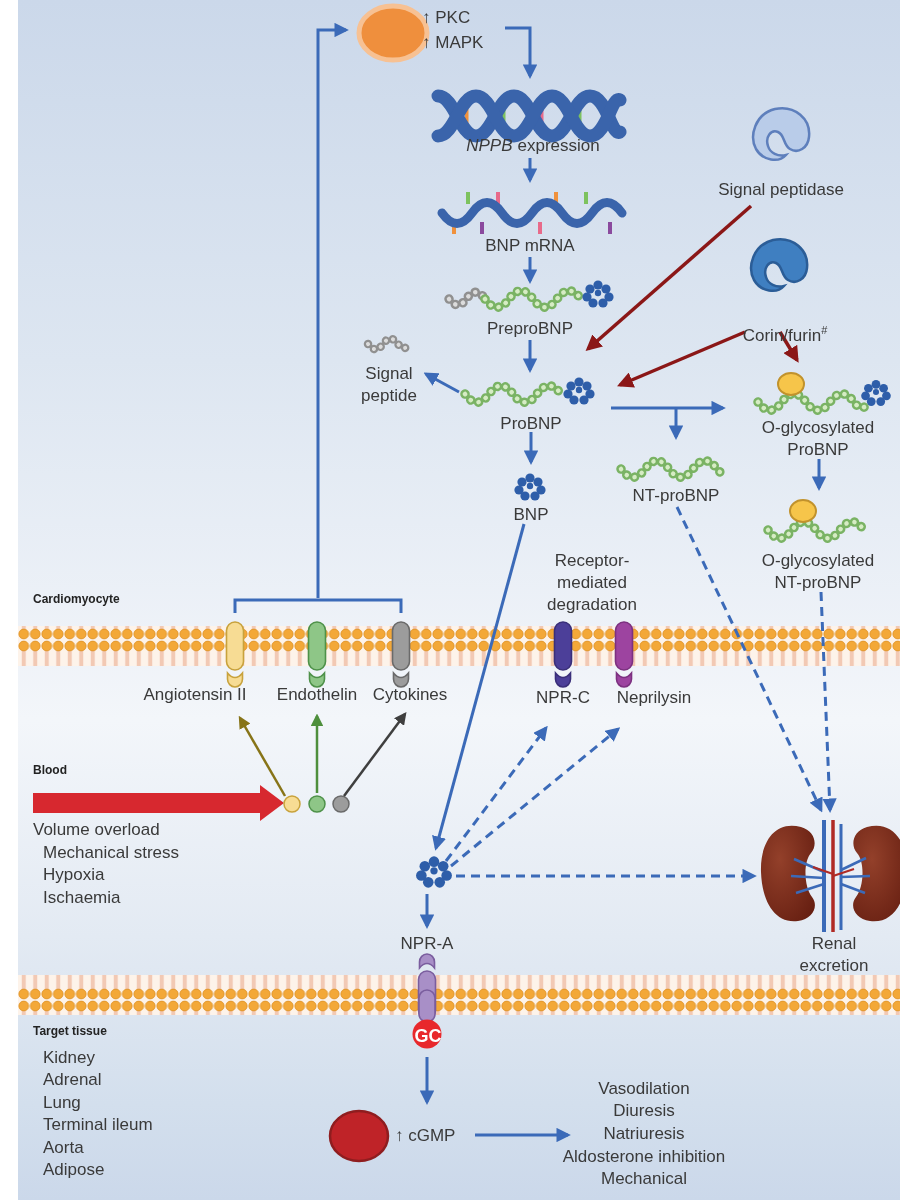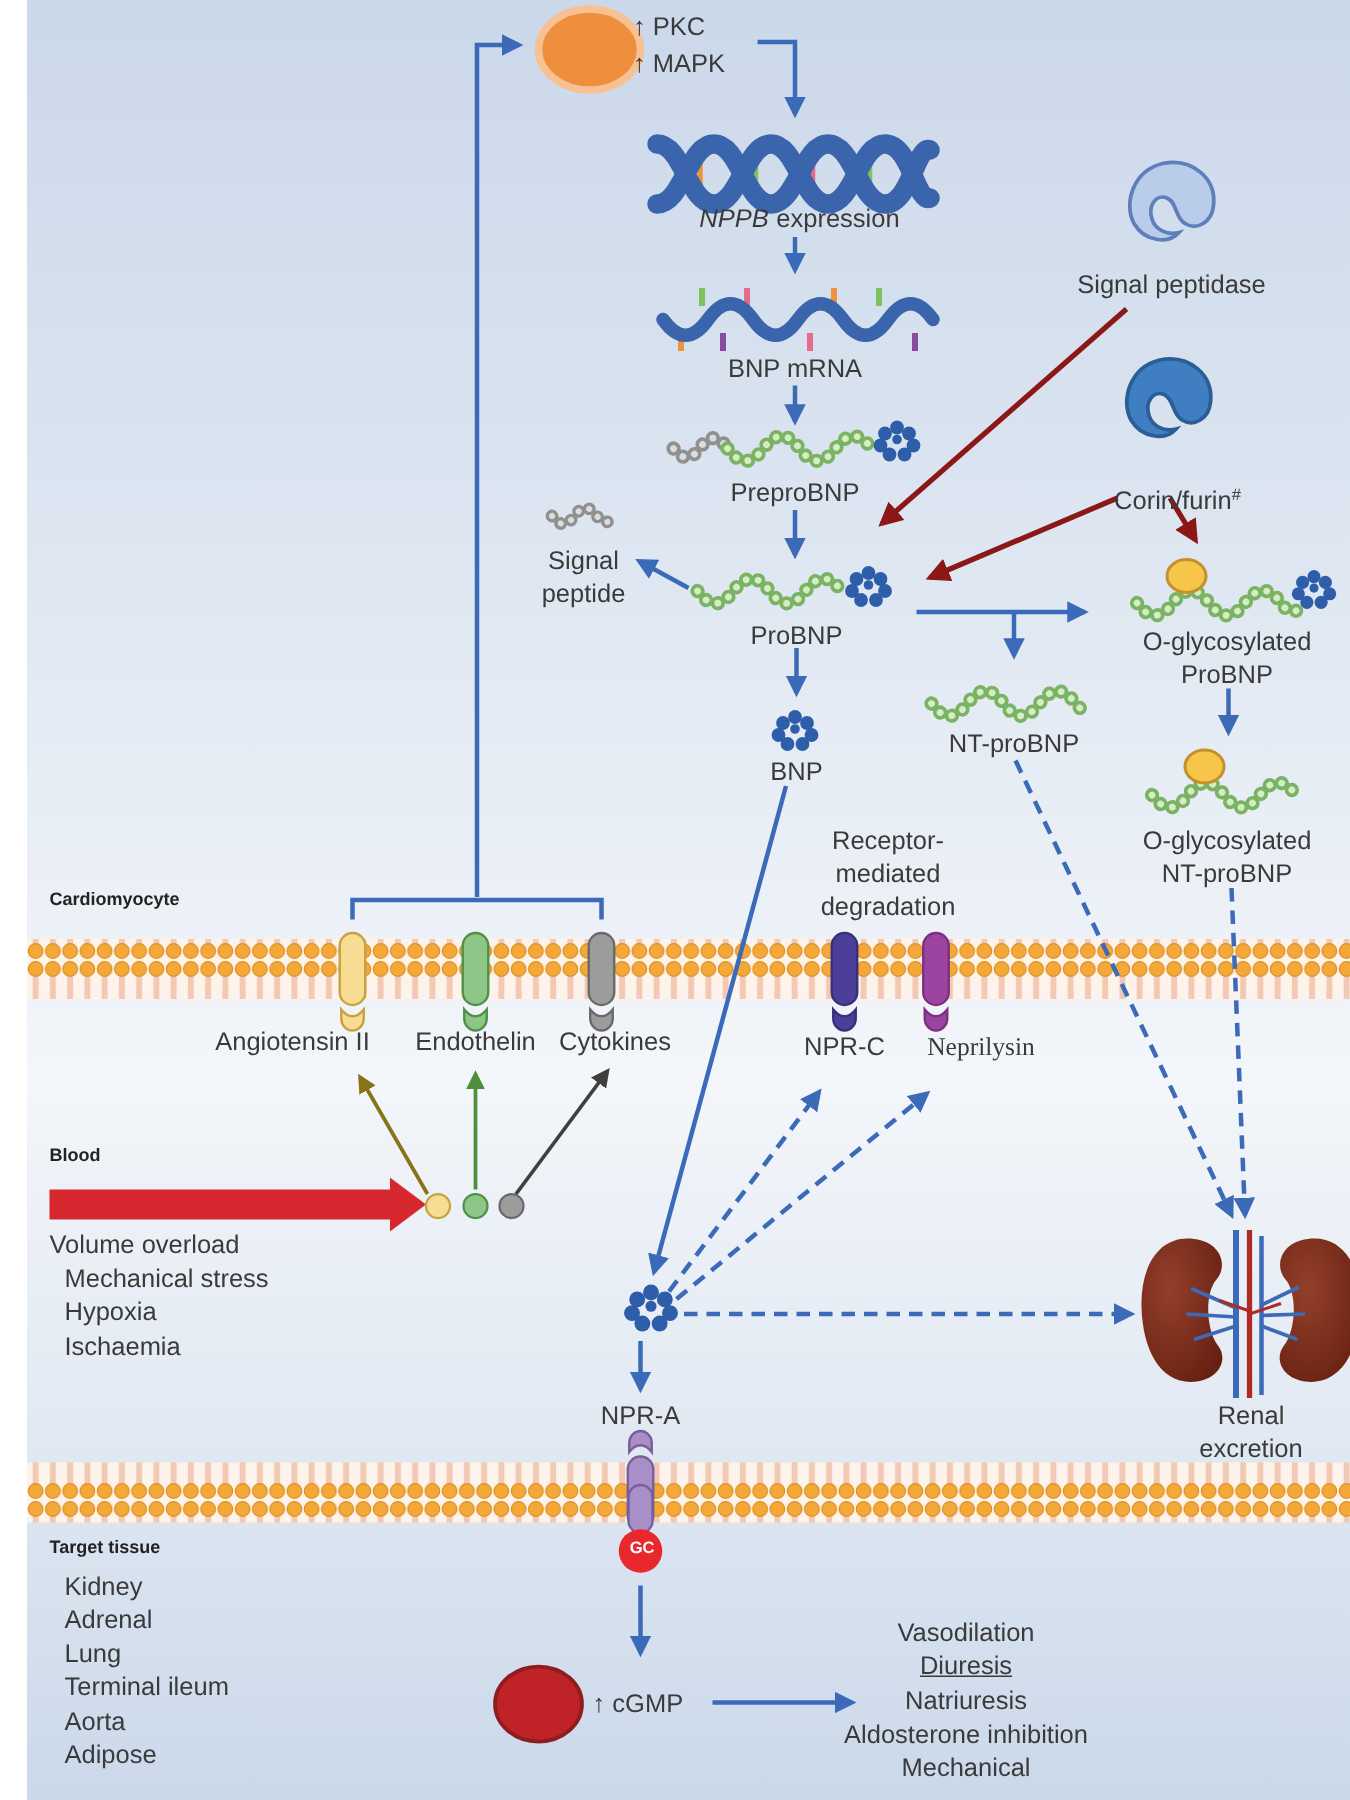--- a/index.html
+++ b/index.html
@@ -5,21 +5,21 @@
   html,body{margin:0;padding:0;}
   #stage{position:relative;width:900px;height:1200px;overflow:hidden;
     background:linear-gradient(180deg,#cbd8ea 0%,#dde6f1 30%,#eef2f8 53%,#f3f6fa 60%,#e3eaf3 78%,#d3dfed 92%,#cbd8ea 100%);
     font-family:"Liberation Sans",sans-serif;margin-left:18px;}
   svg.layer{position:absolute;left:0;top:0;z-index:1;}
   .lbl{position:absolute;z-index:2;font-size:17px;line-height:1.22;color:#3a3a3a;white-space:nowrap;}
   .ctr{transform:translateX(-50%);}
   .bold{font-weight:bold;font-size:12px;color:#232323;}
   .it{font-style:italic;}
   .sfx{margin-left:5px;}
-  .gc-lbl{color:#fff;font-weight:bold;font-size:11px;}
+  .gc-lbl{color:#fff;font-weight:bold;font-size:18px;}
   sup{font-size:11px;}
 </style>
 </head>
 <body>
 
 <div id="stage">
 
 <svg class="layer" width="900" height="1200" viewBox="0 0 900 1200">
   <defs>
     <marker id="mB" viewBox="0 0 10 10" refX="8" refY="5" markerWidth="4.8" markerHeight="4.8" orient="auto-start-reverse">
@@ -259,21 +259,21 @@
 
 <div class="lbl ctr" style="left:177px;top:685px;">Angiotensin II</div>
 <div class="lbl ctr" style="left:299px;top:685px;">Endothelin</div>
 <div class="lbl ctr" style="left:392px;top:685px;">Cytokines</div>
 
 <div class="lbl ctr" style="left:574px;top:551px;">Receptor-</div>
 <div class="lbl ctr" style="left:574px;top:573px;">mediated</div>
 <div class="lbl ctr" style="left:574px;top:595px;">degradation</div>
 
 <div class="lbl ctr" style="left:545px;top:688px;">NPR-C</div>
-<div class="lbl ctr" style="left:636px;top:688px;font-family:Liberation Serif, serif;">Neprilysin</div>
+<div class="lbl ctr" style="left:636px;top:688px;">Neprilysin</div>
 
 <div class="lbl bold" style="left:15px;top:763px;">Blood</div>
 
 <div class="lbl" style="left:15px;top:820px;">Volume overload</div>
 <div class="lbl" style="left:25px;top:843px;">Mechanical stress</div>
 <div class="lbl" style="left:25px;top:865px;">Hypoxia</div>
 <div class="lbl" style="left:25px;top:888px;">Ischaemia</div>
 
 <div class="lbl ctr" style="left:409px;top:934px;">NPR-A</div>
 <div class="lbl ctr gc-lbl" style="left:410px;top:1026px;">GC</div>
@@ -284,18 +284,18 @@
 
 <div class="lbl bold" style="left:15px;top:1024px;">Target tissue</div>
 <div class="lbl" style="left:25px;top:1048px;">Kidney</div>
 <div class="lbl" style="left:25px;top:1070px;">Adrenal</div>
 <div class="lbl" style="left:25px;top:1093px;">Lung</div>
 <div class="lbl" style="left:25px;top:1115px;">Terminal ileum</div>
 <div class="lbl" style="left:25px;top:1138px;">Aorta</div>
 <div class="lbl" style="left:25px;top:1160px;">Adipose</div>
 
 <div class="lbl ctr" style="left:626px;top:1079px;">Vasodilation</div>
-<div class="lbl ctr" style="left:626px;top:1101px;text-decoration:underline;">Diuresis</div>
+<div class="lbl ctr" style="left:626px;top:1101px;">Diuresis</div>
 <div class="lbl ctr" style="left:626px;top:1124px;">Natriuresis</div>
 <div class="lbl ctr" style="left:626px;top:1147px;">Aldosterone inhibition</div>
 <div class="lbl ctr" style="left:626px;top:1169px;">Mechanical</div>
 
 </div>
 
 </body></html>

